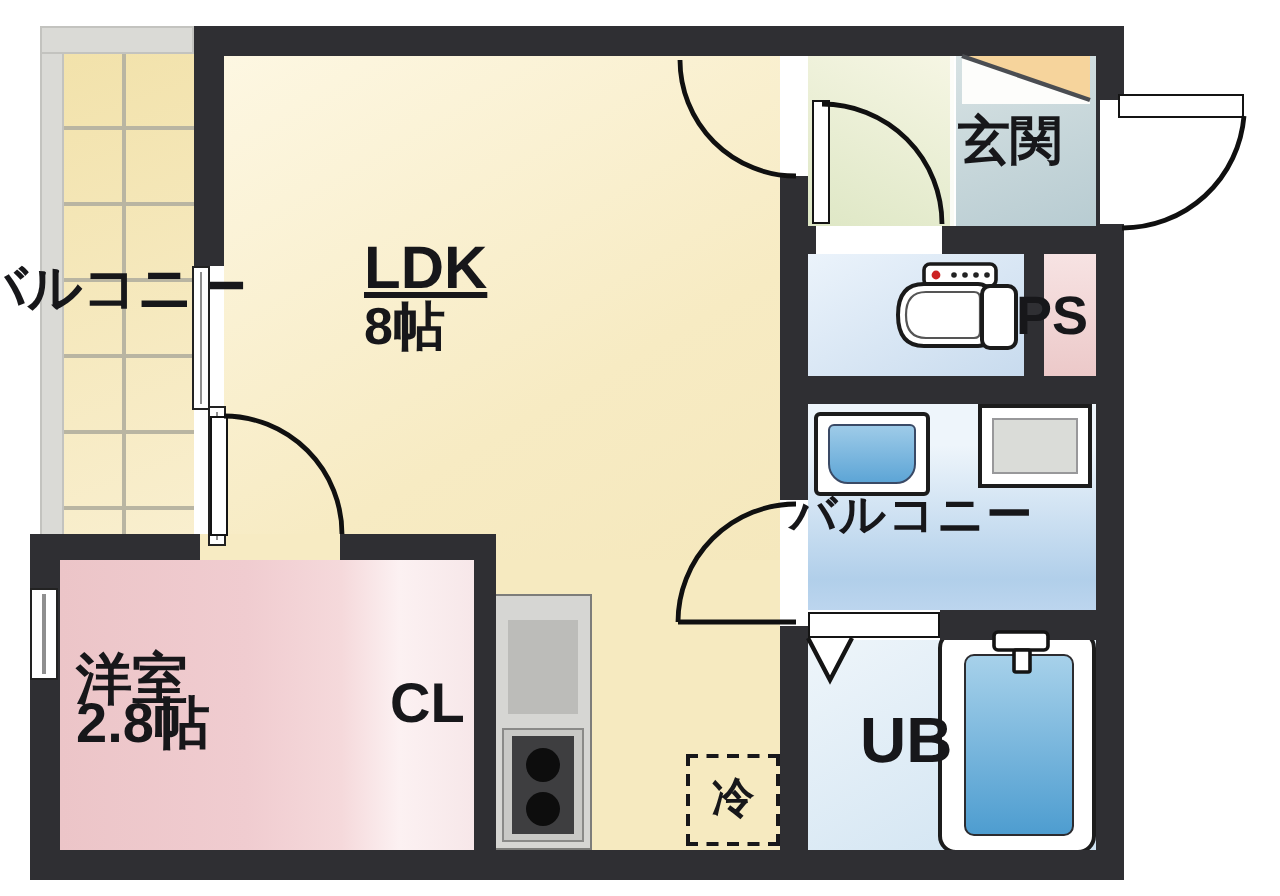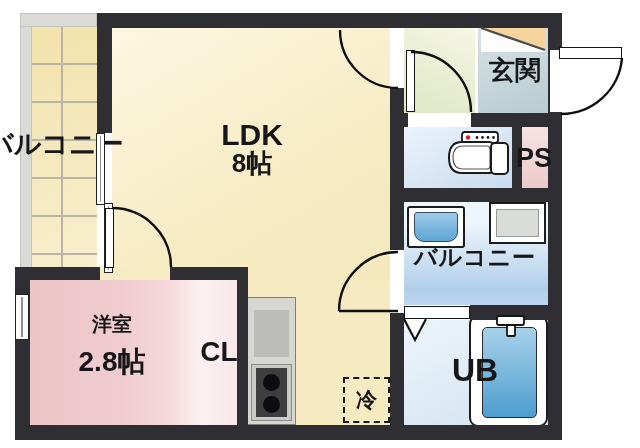--- a/index.html
+++ b/index.html
@@ -46,30 +46,30 @@
   .washer-inner{background:#dadcd8;border:1px solid #98989a;box-sizing:border-box;}
   .sink-outer{background:#fff;border:2px solid #1c1c1c;border-radius:3px;box-sizing:border-box;}
   .sink-basin{background:linear-gradient(180deg,#9ecbe8,#5da5d6);border:1px solid #3a4a66;
               border-radius:3px 3px 10px 10px;box-sizing:border-box;}
   .tub-outer{background:#fff;border:2px solid #1c1c1c;border-radius:9px;box-sizing:border-box;z-index:2;}
   .tub-inner{background:linear-gradient(180deg,#a7d1ea,#4e9dd0);border:1.5px solid #2c2c30;
              border-radius:5px;box-sizing:border-box;z-index:2;}
   
   #lines{position:absolute;left:0;top:0;z-index:5;pointer-events:none;}
   
-  .label{position:absolute;color:#17171a;font-weight:bold;text-align:center;
+  .label{position:absolute;color:#17171a;font-weight:bold;
          white-space:nowrap;z-index:6;line-height:1.05;}
   .lbl-balcony{z-index:2;text-align:left;font-size:27px;top:130px;left:-14px;}
-  .lbl-ldk{font-size:30px;left:182px;top:119px;width:140px;}
+  .lbl-ldk{font-size:30px;left:182px;top:119px;width:140px;text-decoration:underline;}
   .lbl-ldk-size{font-size:26px;left:182px;top:150px;width:140px;}
   .lbl-genkan{font-size:26px;left:479px;top:57px;width:72px;}
   .lbl-ps{font-size:27px;left:508px;top:144px;width:52px;}
   .lbl-senmen{font-size:23px;left:395px;top:245px;width:160px;letter-spacing:1px;}
   .lbl-ub{font-size:32px;left:430px;top:354px;width:90px;}
-  .lbl-yoshitsu{font-size:20px;left:38px;top:314px;width:148px;font-family:Liberation Serif, serif;}
+  .lbl-yoshitsu{font-size:28px;left:38px;top:326px;width:148px;font-family:Liberation Serif, serif;}
   .lbl-yoshitsu-size{font-size:28px;left:38px;top:347px;width:148px;}
   .lbl-cl{font-size:28px;left:195px;top:337px;width:48px;}
   .lbl-rei{font-size:21px;}
 </style>
 </head>
 <body>
 
 <div class="abs balcony-border" style="left:20px;top:13px;width:12px;height:259px"></div>
 <div class="abs balcony-border" style="left:20px;top:13px;width:77px;height:14px"></div>
 <div class="abs balcony-floor" style="left:32px;top:27px;width:65px;height:245px"></div>

